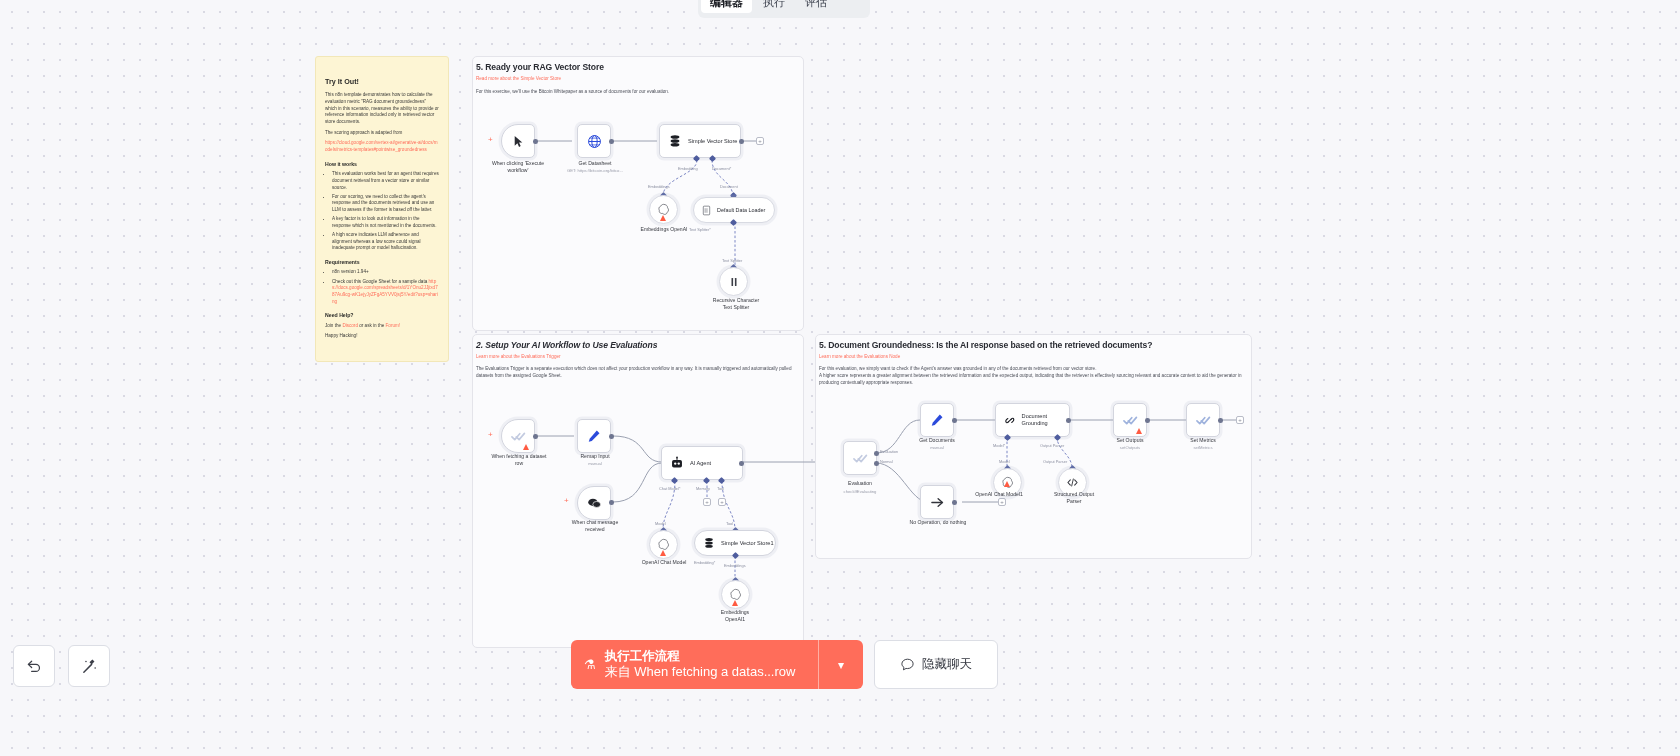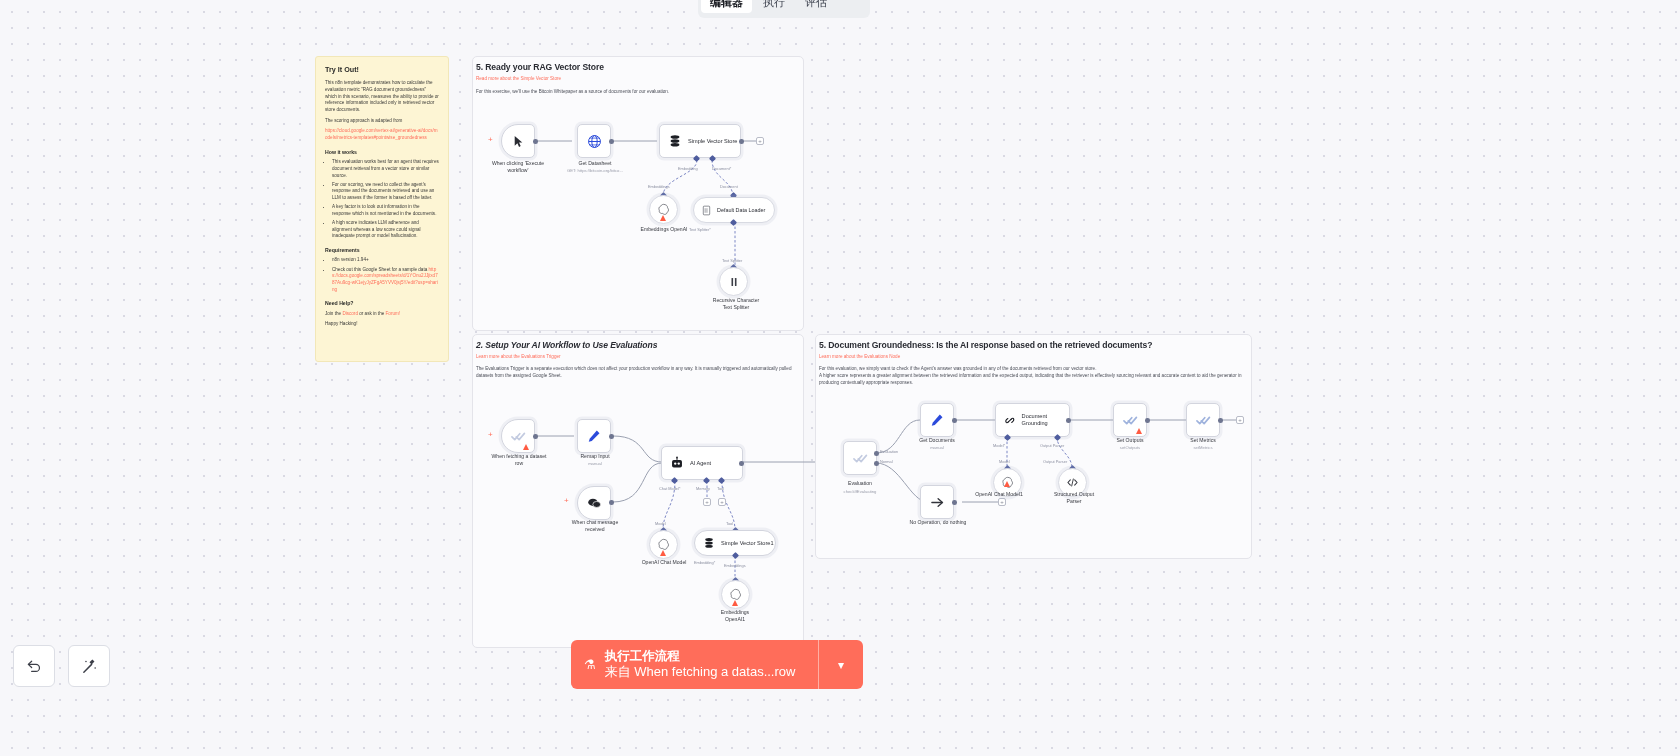--- a/index.html
+++ b/index.html
@@ -48,21 +48,21 @@
     background: #fdf5d4;
     border: 1px solid #f2e7b8;
     border-radius: 3px;
     padding: 8px 9px;
     font-size: 4.6px;
     line-height: 1.45;
     color: #3a3a38;
     overflow: hidden;
   }
   #sticky h3 {
-    margin: 0 0 5px 0;
+    margin: 12px 0 5px 0;
     font-size: 7.2px;
     font-weight: 700;
     color: #2b2b29;
   }
   #sticky h4 {
     margin: 7px 0 3px 0;
     font-size: 5.2px;
     font-weight: 700;
     color: #2b2b29;
   }
@@ -602,14 +602,20 @@
   <div id="execbtn">
     <span class="icon-flask">⚗</span>
     <span>
       <div class="txt1">执行工作流程</div>
       <div class="txt2">来自 When fetching a datas...row</div>
     </span>
     <span class="divider"></span>
     <span class="chev">▾</span>
   </div>
 
+  <div id="hidechat">
+    <svg width="15" height="15" viewBox="0 0 24 24">
+        <path d="M12 3.5c-5 0-9 3.3-9 7.4 0 2.3 1.3 4.4 3.3 5.7l-.8 3.9 4.2-2.2c.7.1 1.5.2 2.3.2 5 0 9-3.3 9-7.6S17 3.5 12 3.5z" fill="none" stroke="#33363f" stroke-width="1.5"></path>
+      </svg>
+    <span>隐藏聊天</span>
+  </div>
 
 </div>
 
 </body></html>

